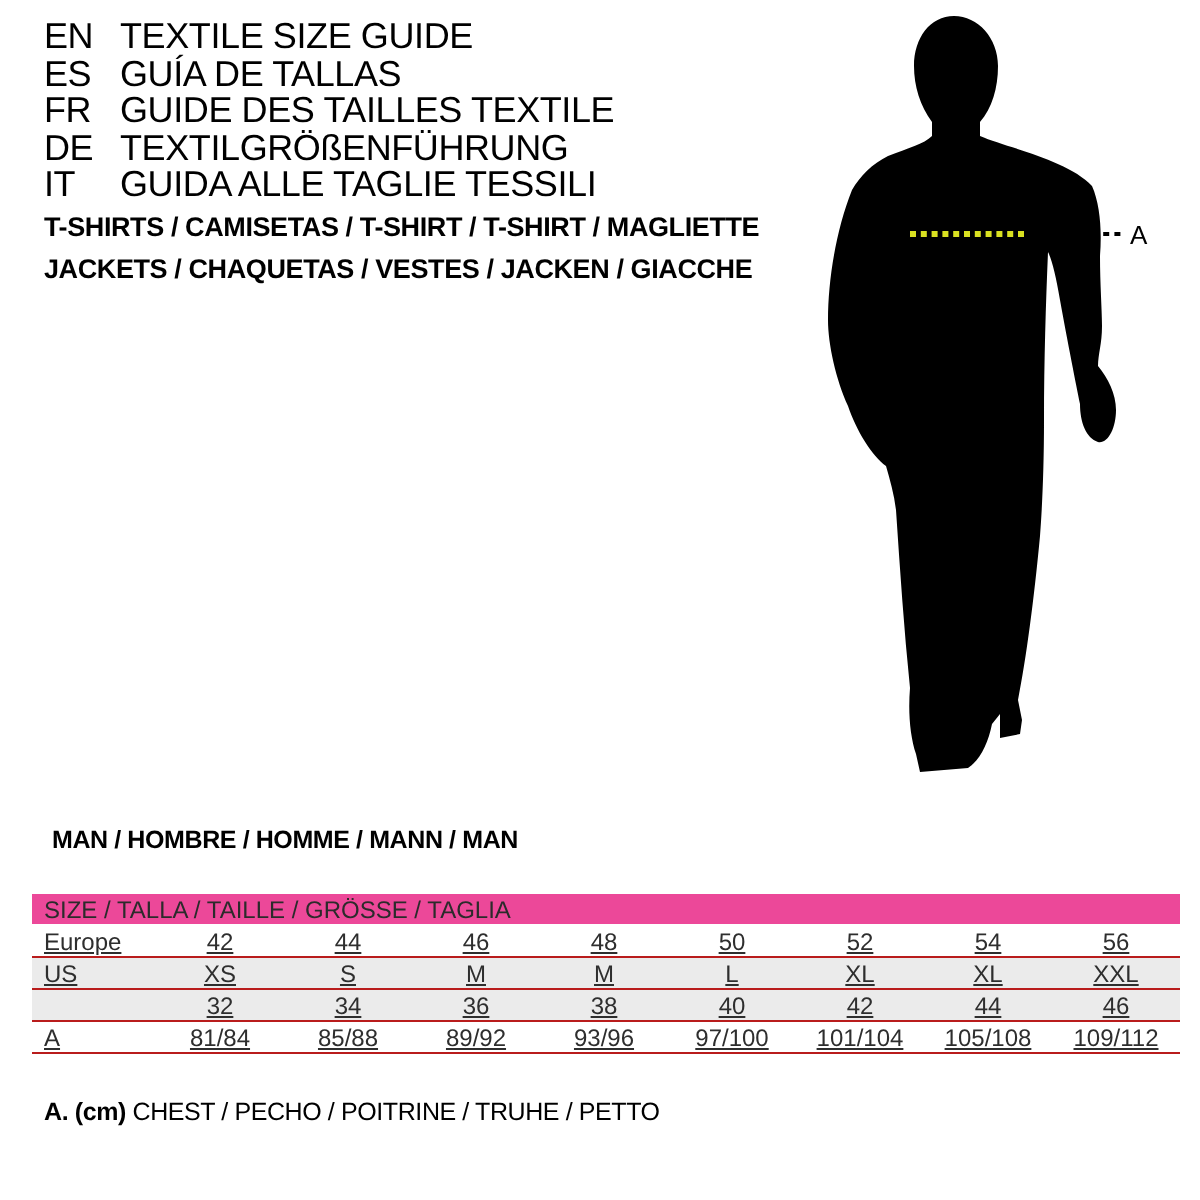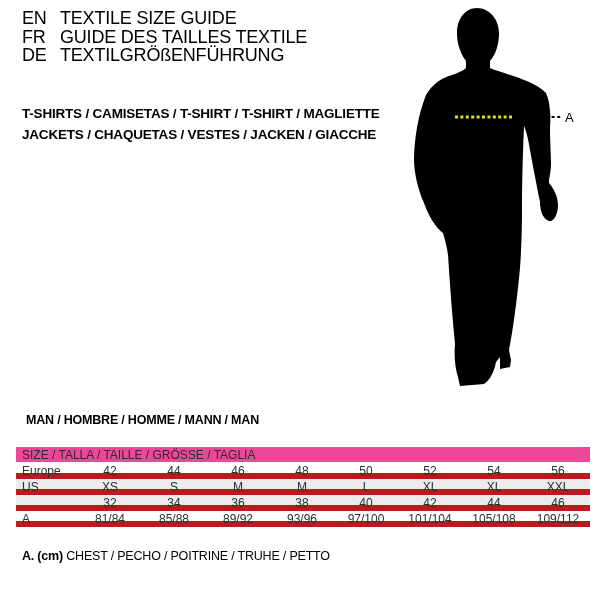--- a/index.html
+++ b/index.html
@@ -20,47 +20,55 @@
   .figure-wrap { position:absolute; left:400px; top:0; width:200px; height:400px; }
 
   
   .man-title { position:absolute; left:26px; top:413px; font-size:12.5px; font-weight:700; letter-spacing:-0.2px; }
 
   
   .size-table { position:absolute; left:16px; top:447px; width:574px; font-size:12px; color:#2e2e2e; }
   .t-header { background:#ec4899; height:16px; line-height:16px; padding-left:6px;
               color:#2b2b2b; border-bottom:1px solid #fff; }
   .t-row { display:grid; grid-template-columns:62px repeat(8, 1fr); height:16px; line-height:16px;
-           border-bottom:6px solid #b91c1c; }
+           border-bottom:1px solid #b91c1c;text-decoration:underline; }
   .t-row.striped { background:#ebebeb; }
   .t-label { padding-left:6px; text-align:left; }
   .t-cell { text-align:center; }
 
   
   .footnote { position:absolute; left:22px; top:549px; font-size:12.5px; letter-spacing:-0.2px; }
   .footnote .prefix { font-weight:700; }
   .footnote .main { font-weight:400; }
 </style>
 </head>
 <body>
 
 <div class="stage">
 
   <div class="lang-list">
     <div class="lang-row">
       <span class="lang-code">EN</span>
       <span class="lang-label">TEXTILE SIZE GUIDE</span>
     </div>
     <div class="lang-row">
+      <span class="lang-code">ES</span>
+      <span class="lang-label">GUÍA DE TALLAS</span>
+    </div>
+    <div class="lang-row">
       <span class="lang-code">FR</span>
       <span class="lang-label">GUIDE DES TAILLES TEXTILE</span>
     </div>
     <div class="lang-row">
       <span class="lang-code">DE</span>
       <span class="lang-label">TEXTILGRÖßENFÜHRUNG</span>
+    </div>
+    <div class="lang-row">
+      <span class="lang-code">IT</span>
+      <span class="lang-label">GUIDA ALLE TAGLIE TESSILI</span>
     </div>
   </div>
 
   <div class="categories">
     <div class="category-line">T-SHIRTS / CAMISETAS / T-SHIRT / T-SHIRT / MAGLIETTE</div>
     <div class="category-line">JACKETS / CHAQUETAS / VESTES / JACKEN / GIACCHE</div>
   </div>
 
   <div class="figure-wrap">
     <svg width="200" height="400" viewBox="0 0 200 400">

